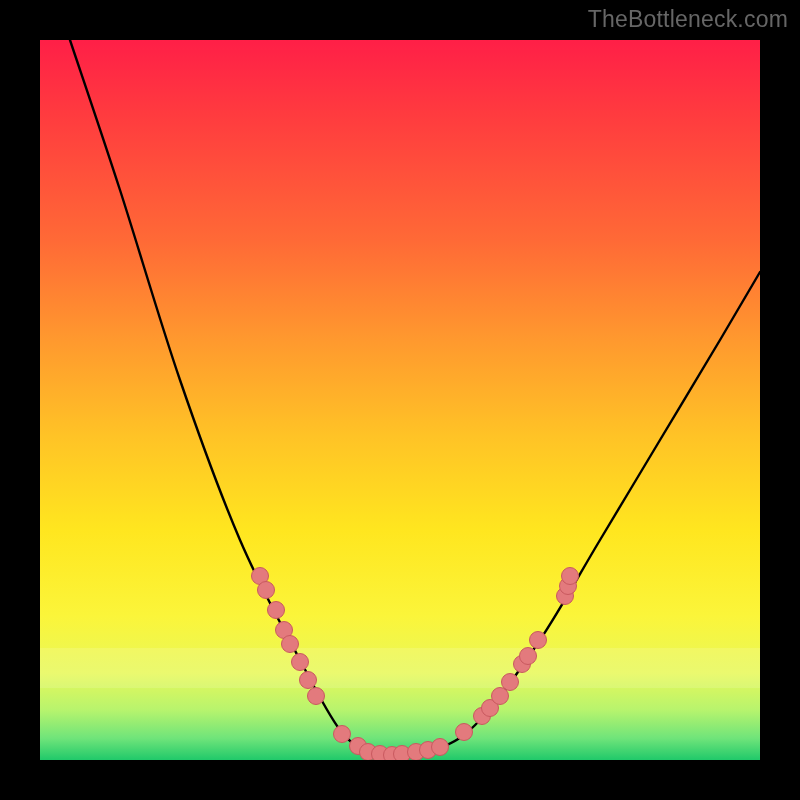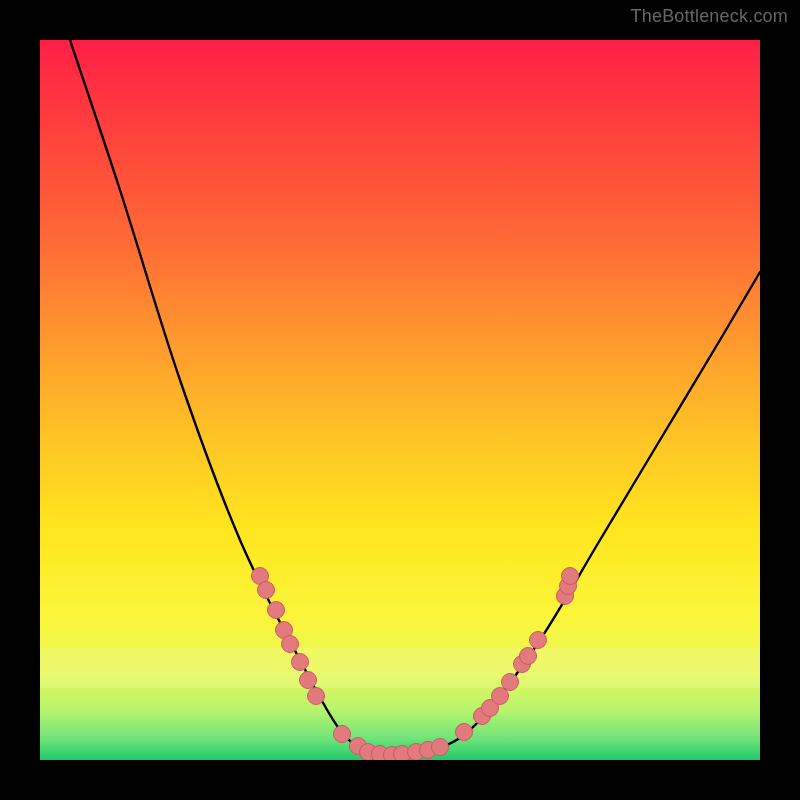--- a/index.html
+++ b/index.html
@@ -15,21 +15,21 @@
     position: relative;
     width: 800px;
     height: 800px;
     background: #000;
   }
   .watermark {
     position: absolute;
     top: 6px;
     right: 12px;
     color: #666666;
-    font-size: 18px;
+    font-size: 23px;
     font-weight: 500;
     letter-spacing: 0.2px;
     z-index: 50;
   }
   .plot {
     position: absolute;
     left: 40px;
     top: 40px;
     width: 720px;
     height: 720px;

